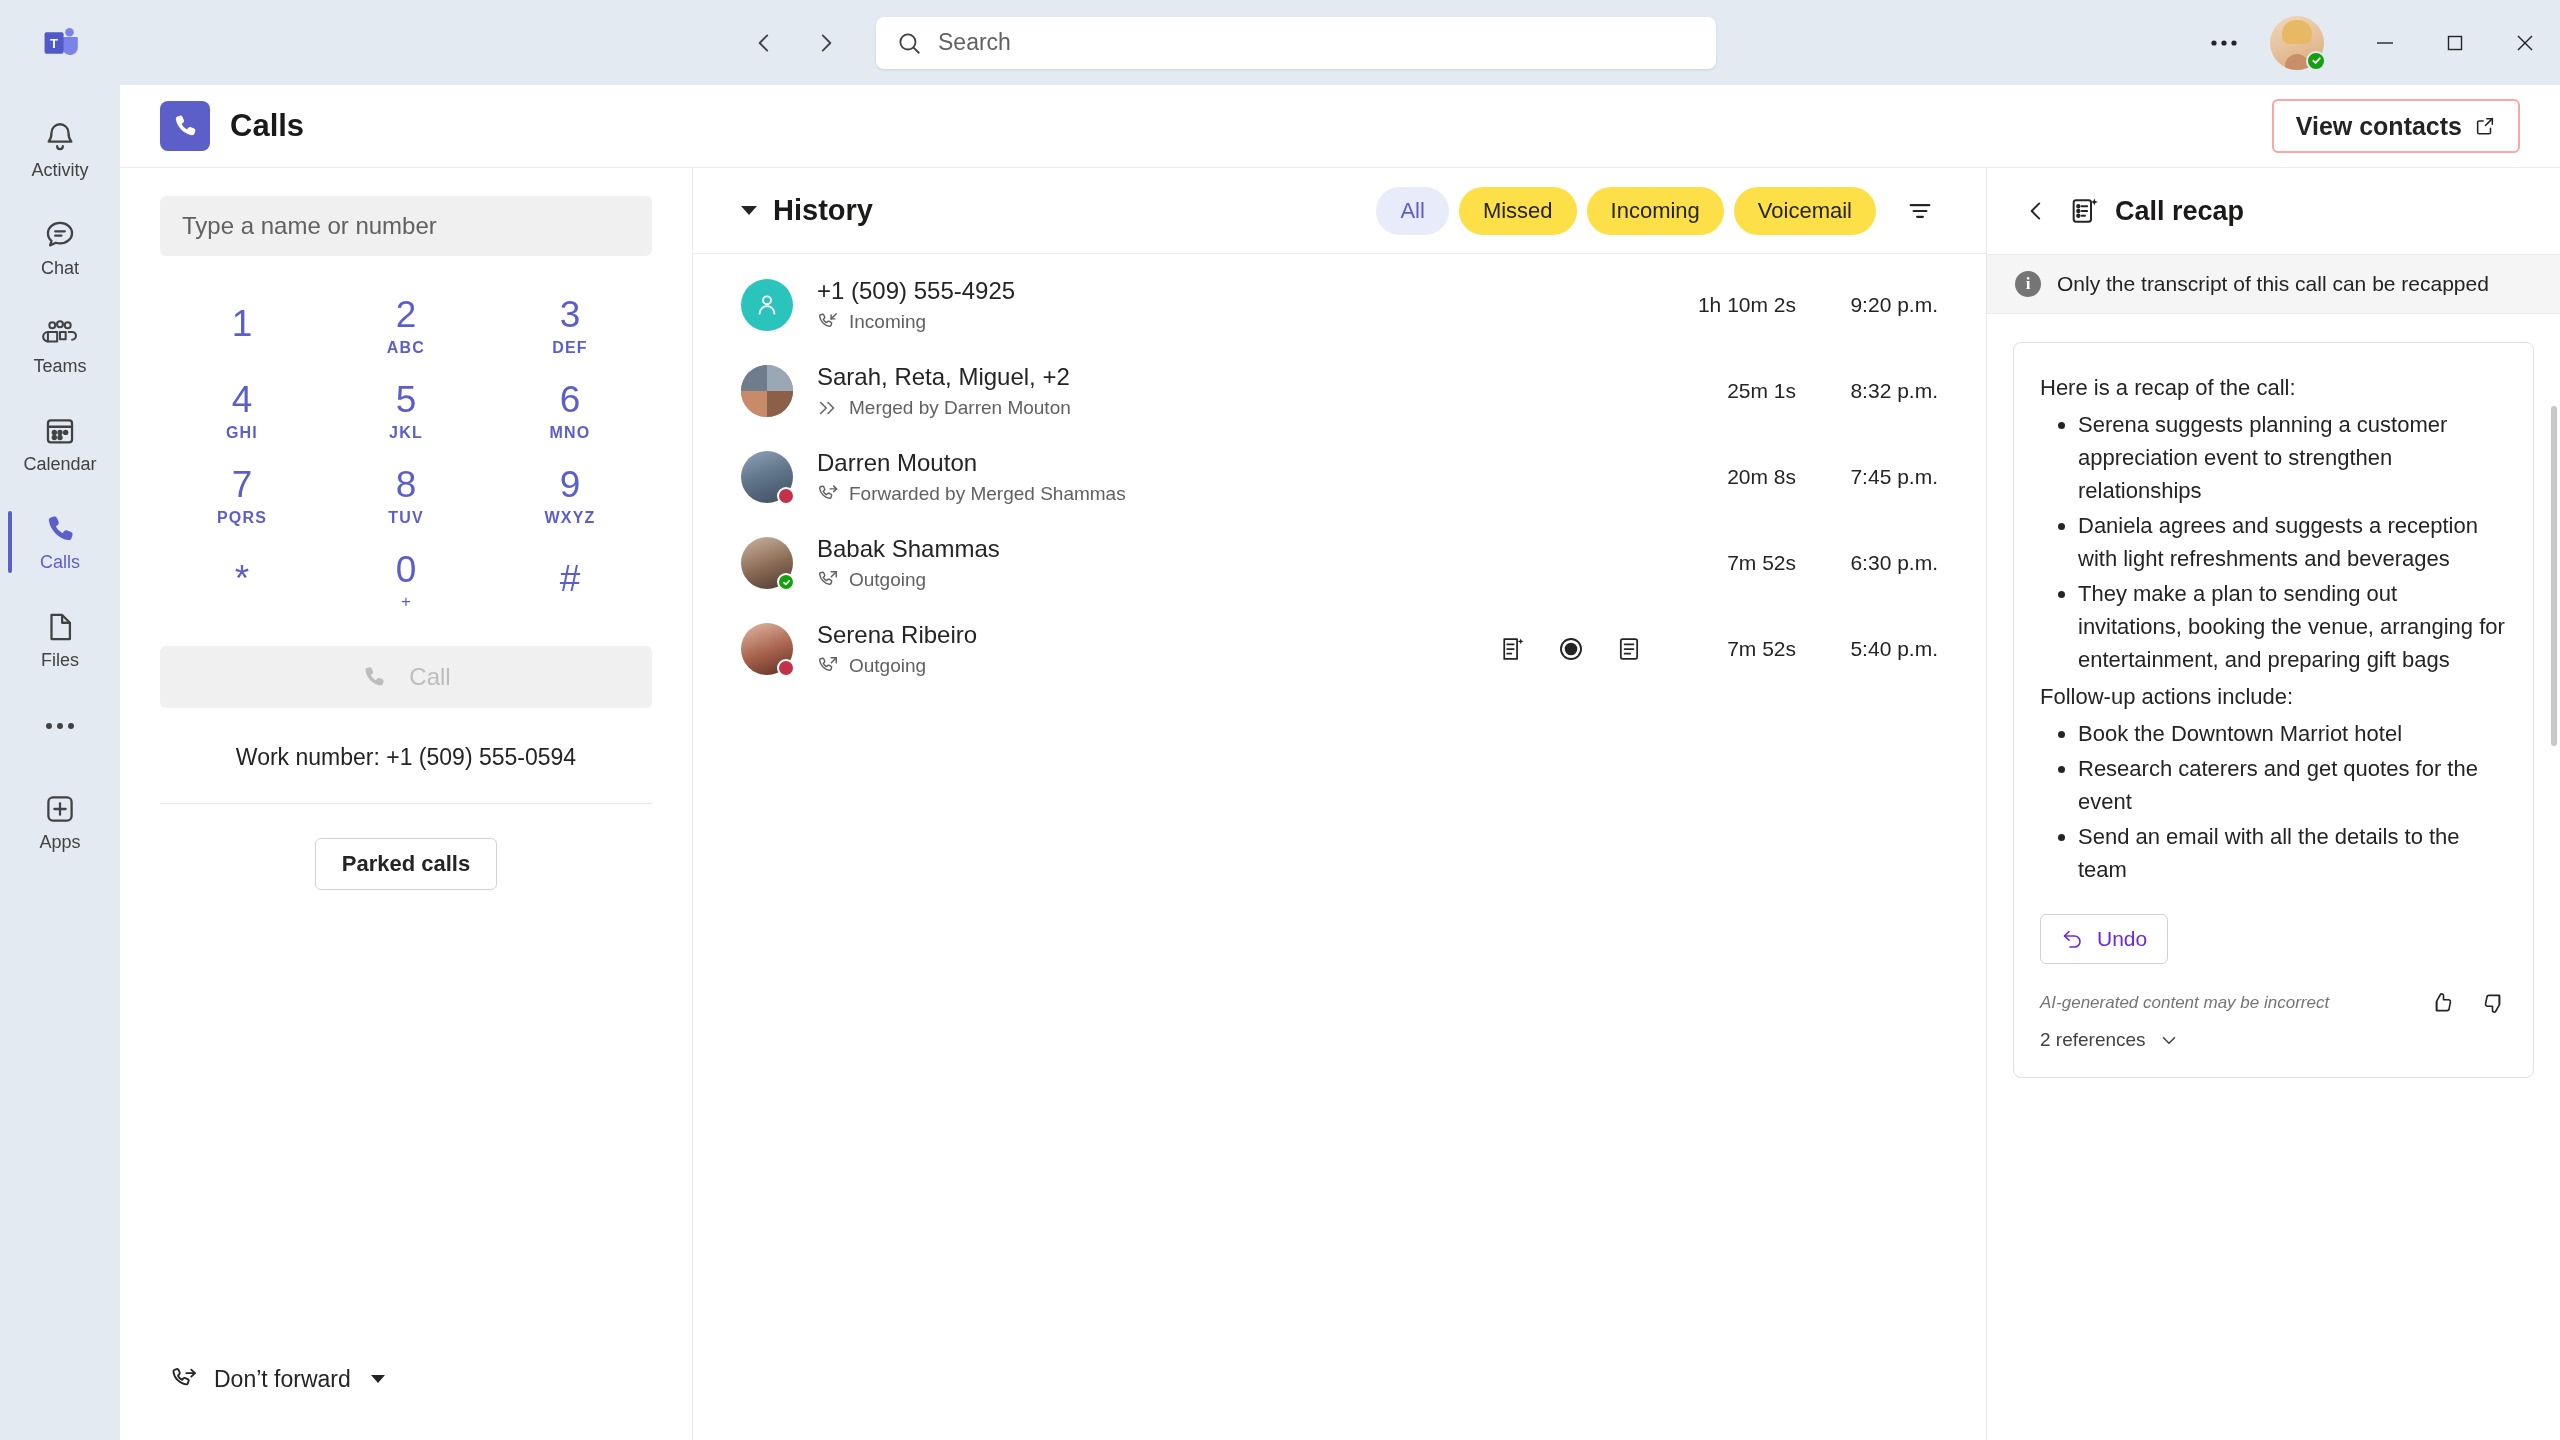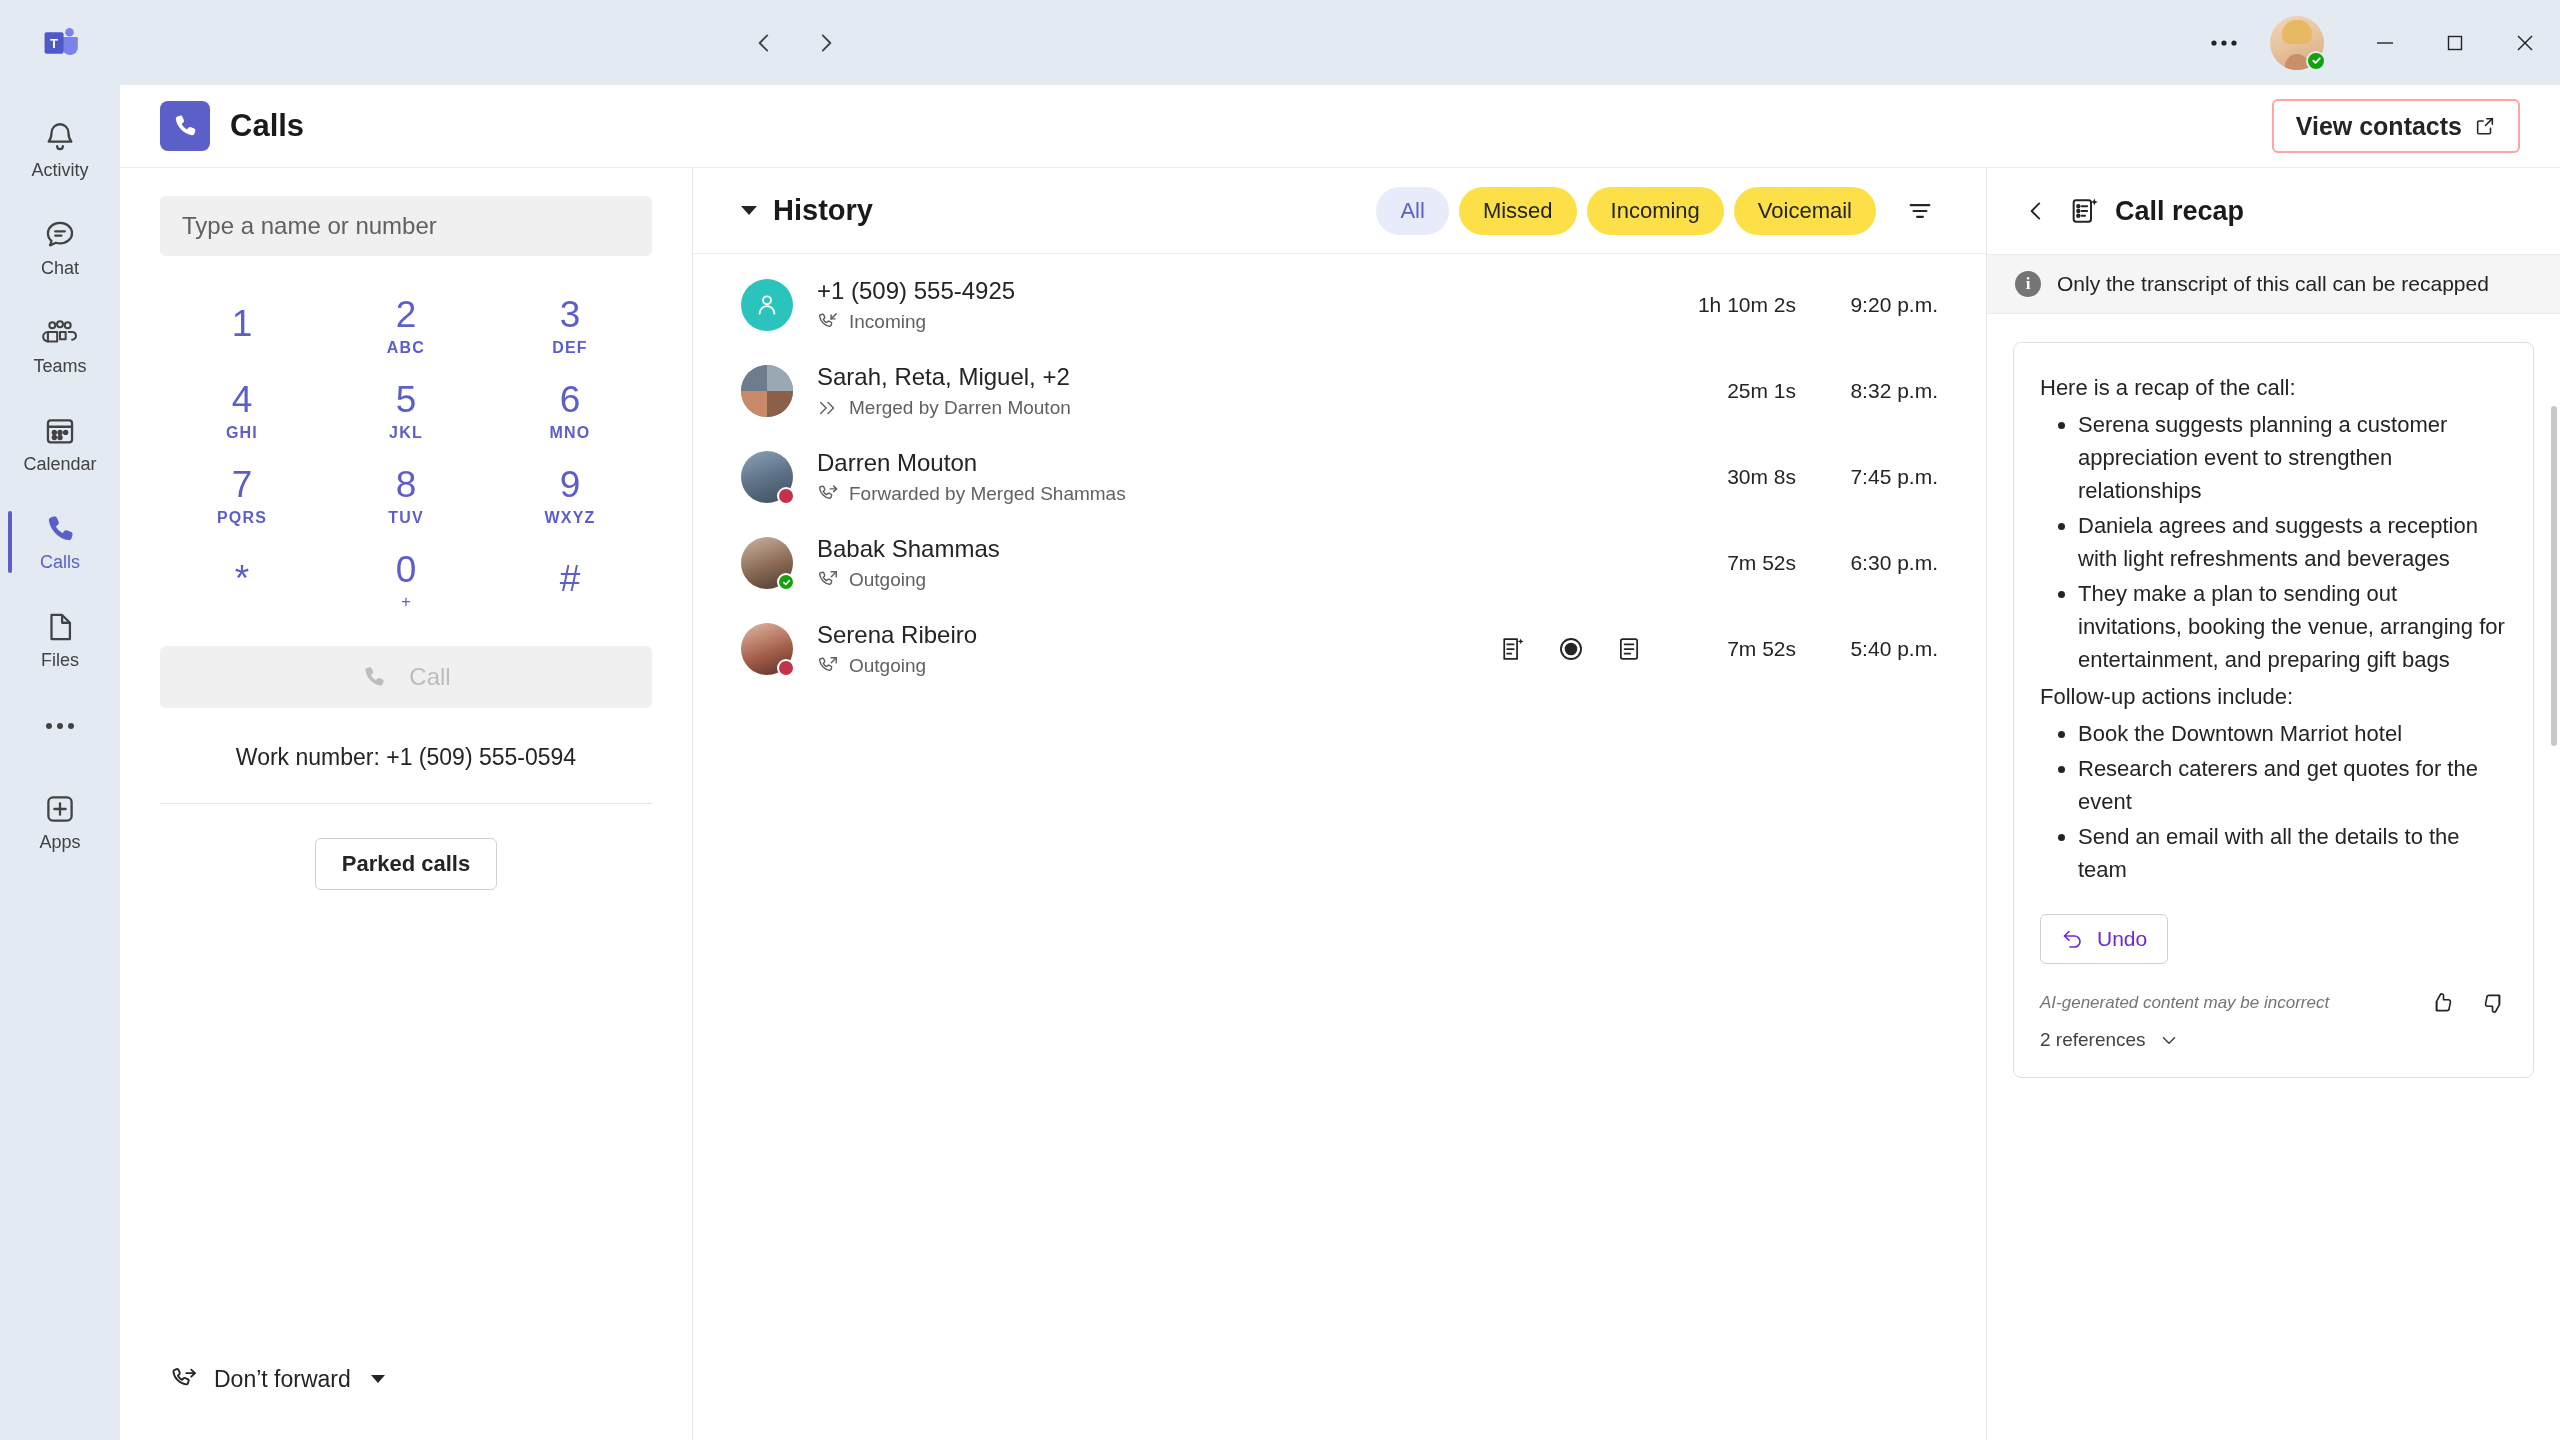--- a/index.html
+++ b/index.html
@@ -246,20 +246,29 @@
             <polyline points="15 5 8 12 15 19"></polyline>
           </svg>
       </div>
       <div class="navbtn">
         <svg width="26" height="26" viewBox="0 0 24 24" fill="none" stroke="currentColor" stroke-width="1.7" stroke-linecap="round" stroke-linejoin="round">
             <polyline points="9 5 16 12 9 19"></polyline>
           </svg>
       </div>
     </div>
 
+    <div class="searchbar">
+      <span class="q">
+        <svg width="26" height="26" viewBox="0 0 24 24" fill="none" stroke="currentColor" stroke-width="1.7" stroke-linecap="round">
+            <circle cx="11" cy="11" r="7"></circle>
+            <line x1="16.2" y1="16.2" x2="21" y2="21"></line>
+          </svg>
+      </span>
+      <input class="search-input" value="" placeholder="Search" style="">
+    </div>
 
     <div class="tb-right">
       <div class="tb-ellipsis">
         <svg width="28" height="8" viewBox="0 0 28 8">
           <circle cx="4" cy="4" r="2.6" fill="currentColor"></circle>
             <circle cx="14" cy="4" r="2.6" fill="currentColor"></circle>
             <circle cx="24" cy="4" r="2.6" fill="currentColor"></circle>
         </svg>
       </div>
       <div class="avatar-wrap">
@@ -542,21 +551,21 @@
                 <div class="hsub">
                   <svg width="22" height="22" viewBox="0 0 24 24" fill="none" stroke="currentColor" stroke-width="1.6" stroke-linecap="round" stroke-linejoin="round">
                     <path d="M5.6 3.6c.7-.25 1.5.1 1.8.8l.9 2c.27.66.07 1.4-.47 1.83l-.8.62c-.15.13-.2.35-.1.53a8.6 8.6 0 0 0 3.2 3.2c.18.1.4.05.53-.1l.62-.8c.43-.54 1.17-.74 1.83-.47l2 .9c.7.3 1.05 1.1.8 1.8l-.55 1.65c-.23.7-.93 1.17-1.67 1.05C8.5 16.1 3.6 11.2 2.94 5.8c-.1-.74.36-1.44 1.06-1.67z"></path>
                     <line x1="14.2" y1="6.4" x2="21.2" y2="6.4"></line>
                       <polyline points="18.2 3.4 21.4 6.4 18.2 9.4"></polyline>
                   </svg>
                   <span>Forwarded by Merged Shammas</span>
                 </div>
               </div>
               <div class="hactions spacer-actions"></div>
-              <div class="hdur">30m 8s</div>
+              <div class="hdur">20m 8s</div>
               <div class="htime">7:45 p.m.</div>
             </div>
 
             <div class="hrow">
               <div class="av">
                 <span class="circ" style="background:linear-gradient(160deg,#cbb6a3 0%,#8a6a55 55%,#4a3a30 100%);"></span>
                 <span class="badge" style="background:#13a10e;">
                   <svg width="9" height="9" viewBox="0 0 12 12" fill="none" stroke="#fff" stroke-width="2.2" stroke-linecap="round" stroke-linejoin="round">
                       <polyline points="2.5 6.3 5 8.6 9.6 3.6"></polyline>
                     </svg>

